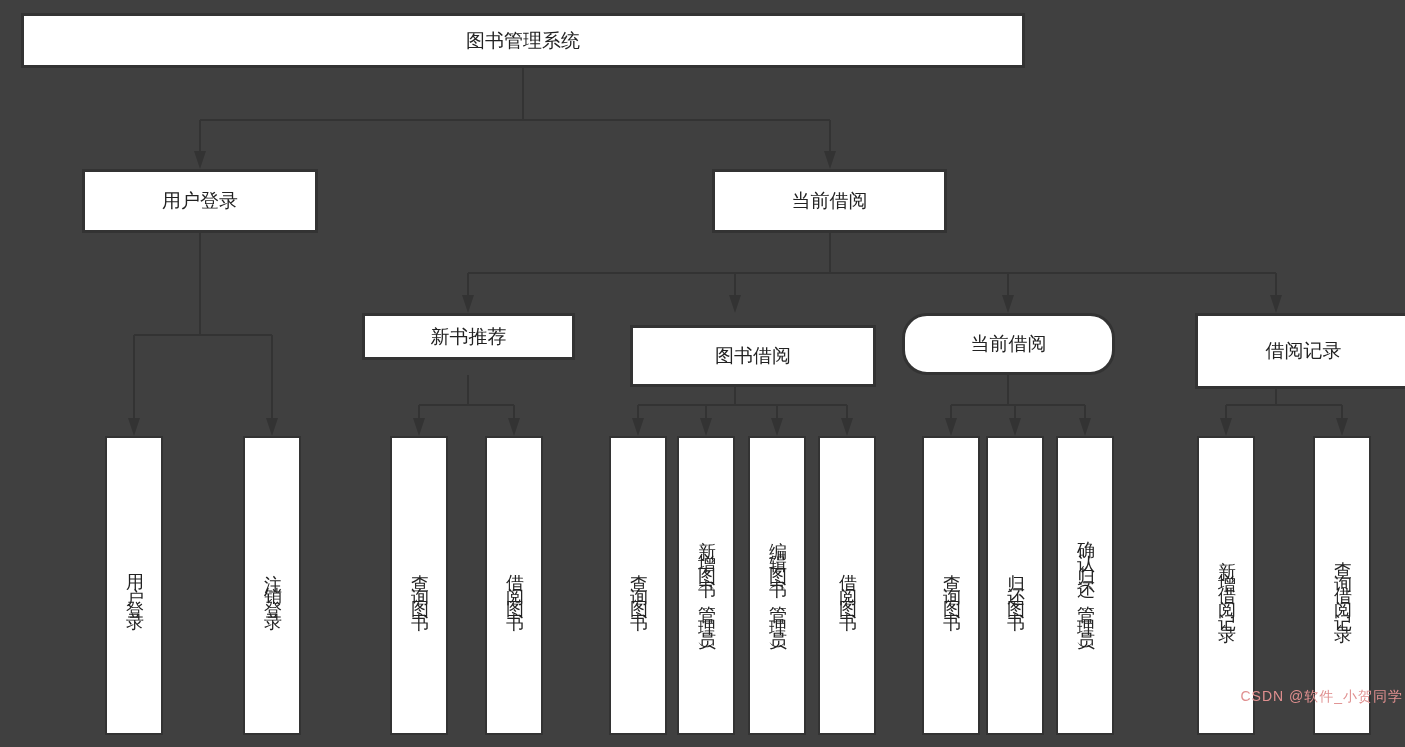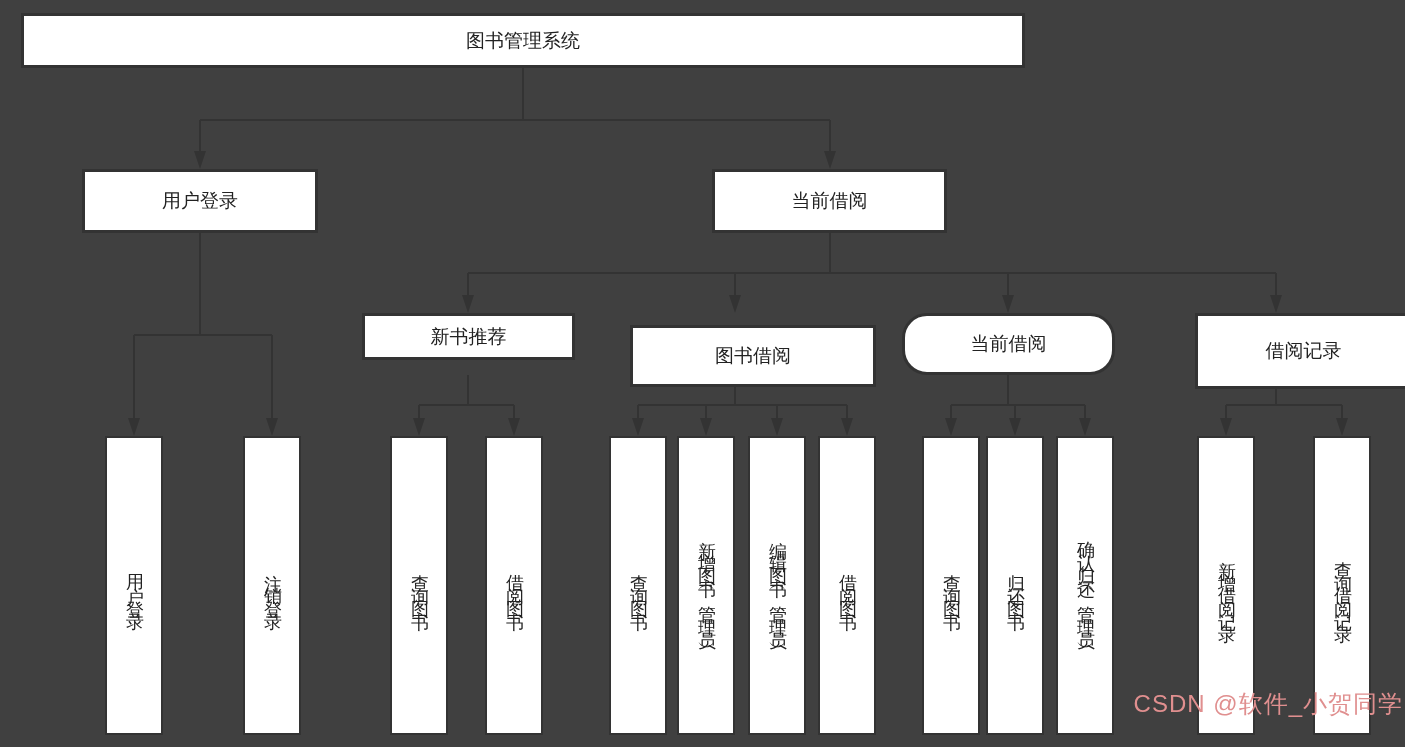--- a/index.html
+++ b/index.html
@@ -31,21 +31,21 @@
     writing-mode:vertical-rl;
     text-orientation:mixed;
     font-size:18px;
     letter-spacing:13px;
     line-height:1.1;
     white-space:nowrap;
   }
   #watermark{
     position:absolute;
     right:2px;top:688px;
-    font-size:24px;
+    font-size:14px;
     color:#e08f8f;
     z-index:2;
     letter-spacing:1px;
   }
 </style>
 </head>
 <body>
 
 <div id="stage">
 

